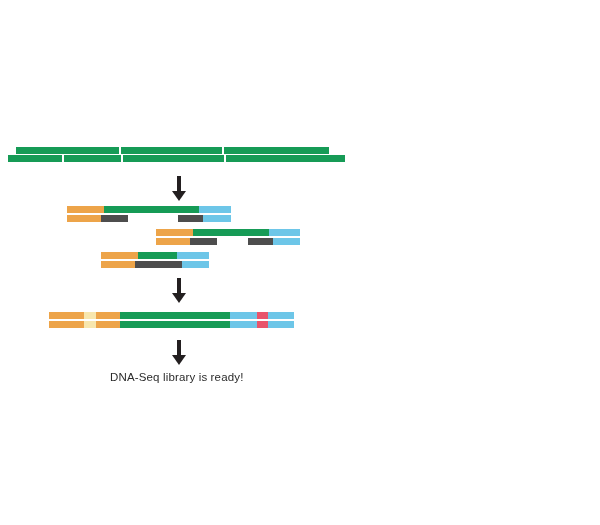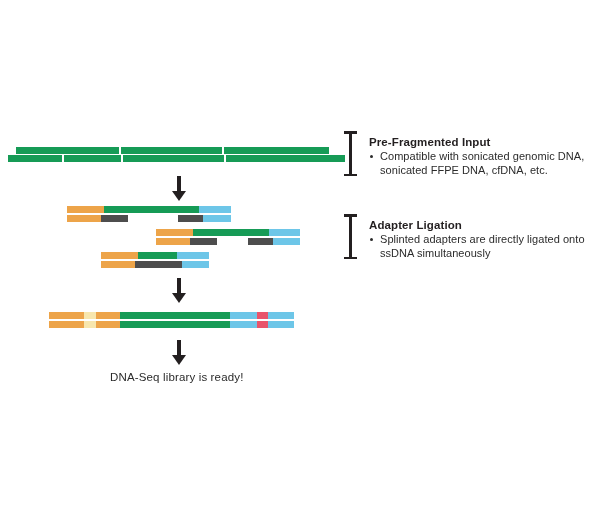--- a/index.html
+++ b/index.html
@@ -166,42 +166,16 @@
     <div class="seg c-blue" style="left:268px;top:9px;width:26px;"></div>
   </div>
 
   <div class="arrow" style="left:172px;top:340px;">
     <div class="shaft"></div>
     <div class="head"></div>
   </div>
 
   <div class="caption" style="left:110px;top:371px;">DNA-Seq library is ready!</div>
 
-  <div class="block" style="left:344px;top:131px;width:256px;height:45px;">
-    <div class="bracket" style="height:45px;">
-      <div class="cap top"></div>
-      <div class="vline"></div>
-      <div class="cap bot"></div>
-    </div>
-    <div class="body" style="top:5px;">
-      <h3>Pre-Fragmented Input</h3>
-      <ul class="bullets">
-        <li>Compatible with sonicated genomic DNA, sonicated FFPE DNA, cfDNA, etc.</li>
-      </ul>
-    </div>
-  </div>
 
-  <div class="block" style="left:344px;top:214px;width:256px;height:45px;">
-    <div class="bracket" style="height:45px;">
-      <div class="cap top"></div>
-      <div class="vline"></div>
-      <div class="cap bot"></div>
-    </div>
-    <div class="body" style="top:5px;">
-      <h3>Adapter Ligation</h3>
-      <ul class="bullets">
-        <li>Splinted adapters are directly ligated onto ssDNA simultaneously</li>
-      </ul>
-    </div>
-  </div>
 
 
 </div>
 
 </body></html>

